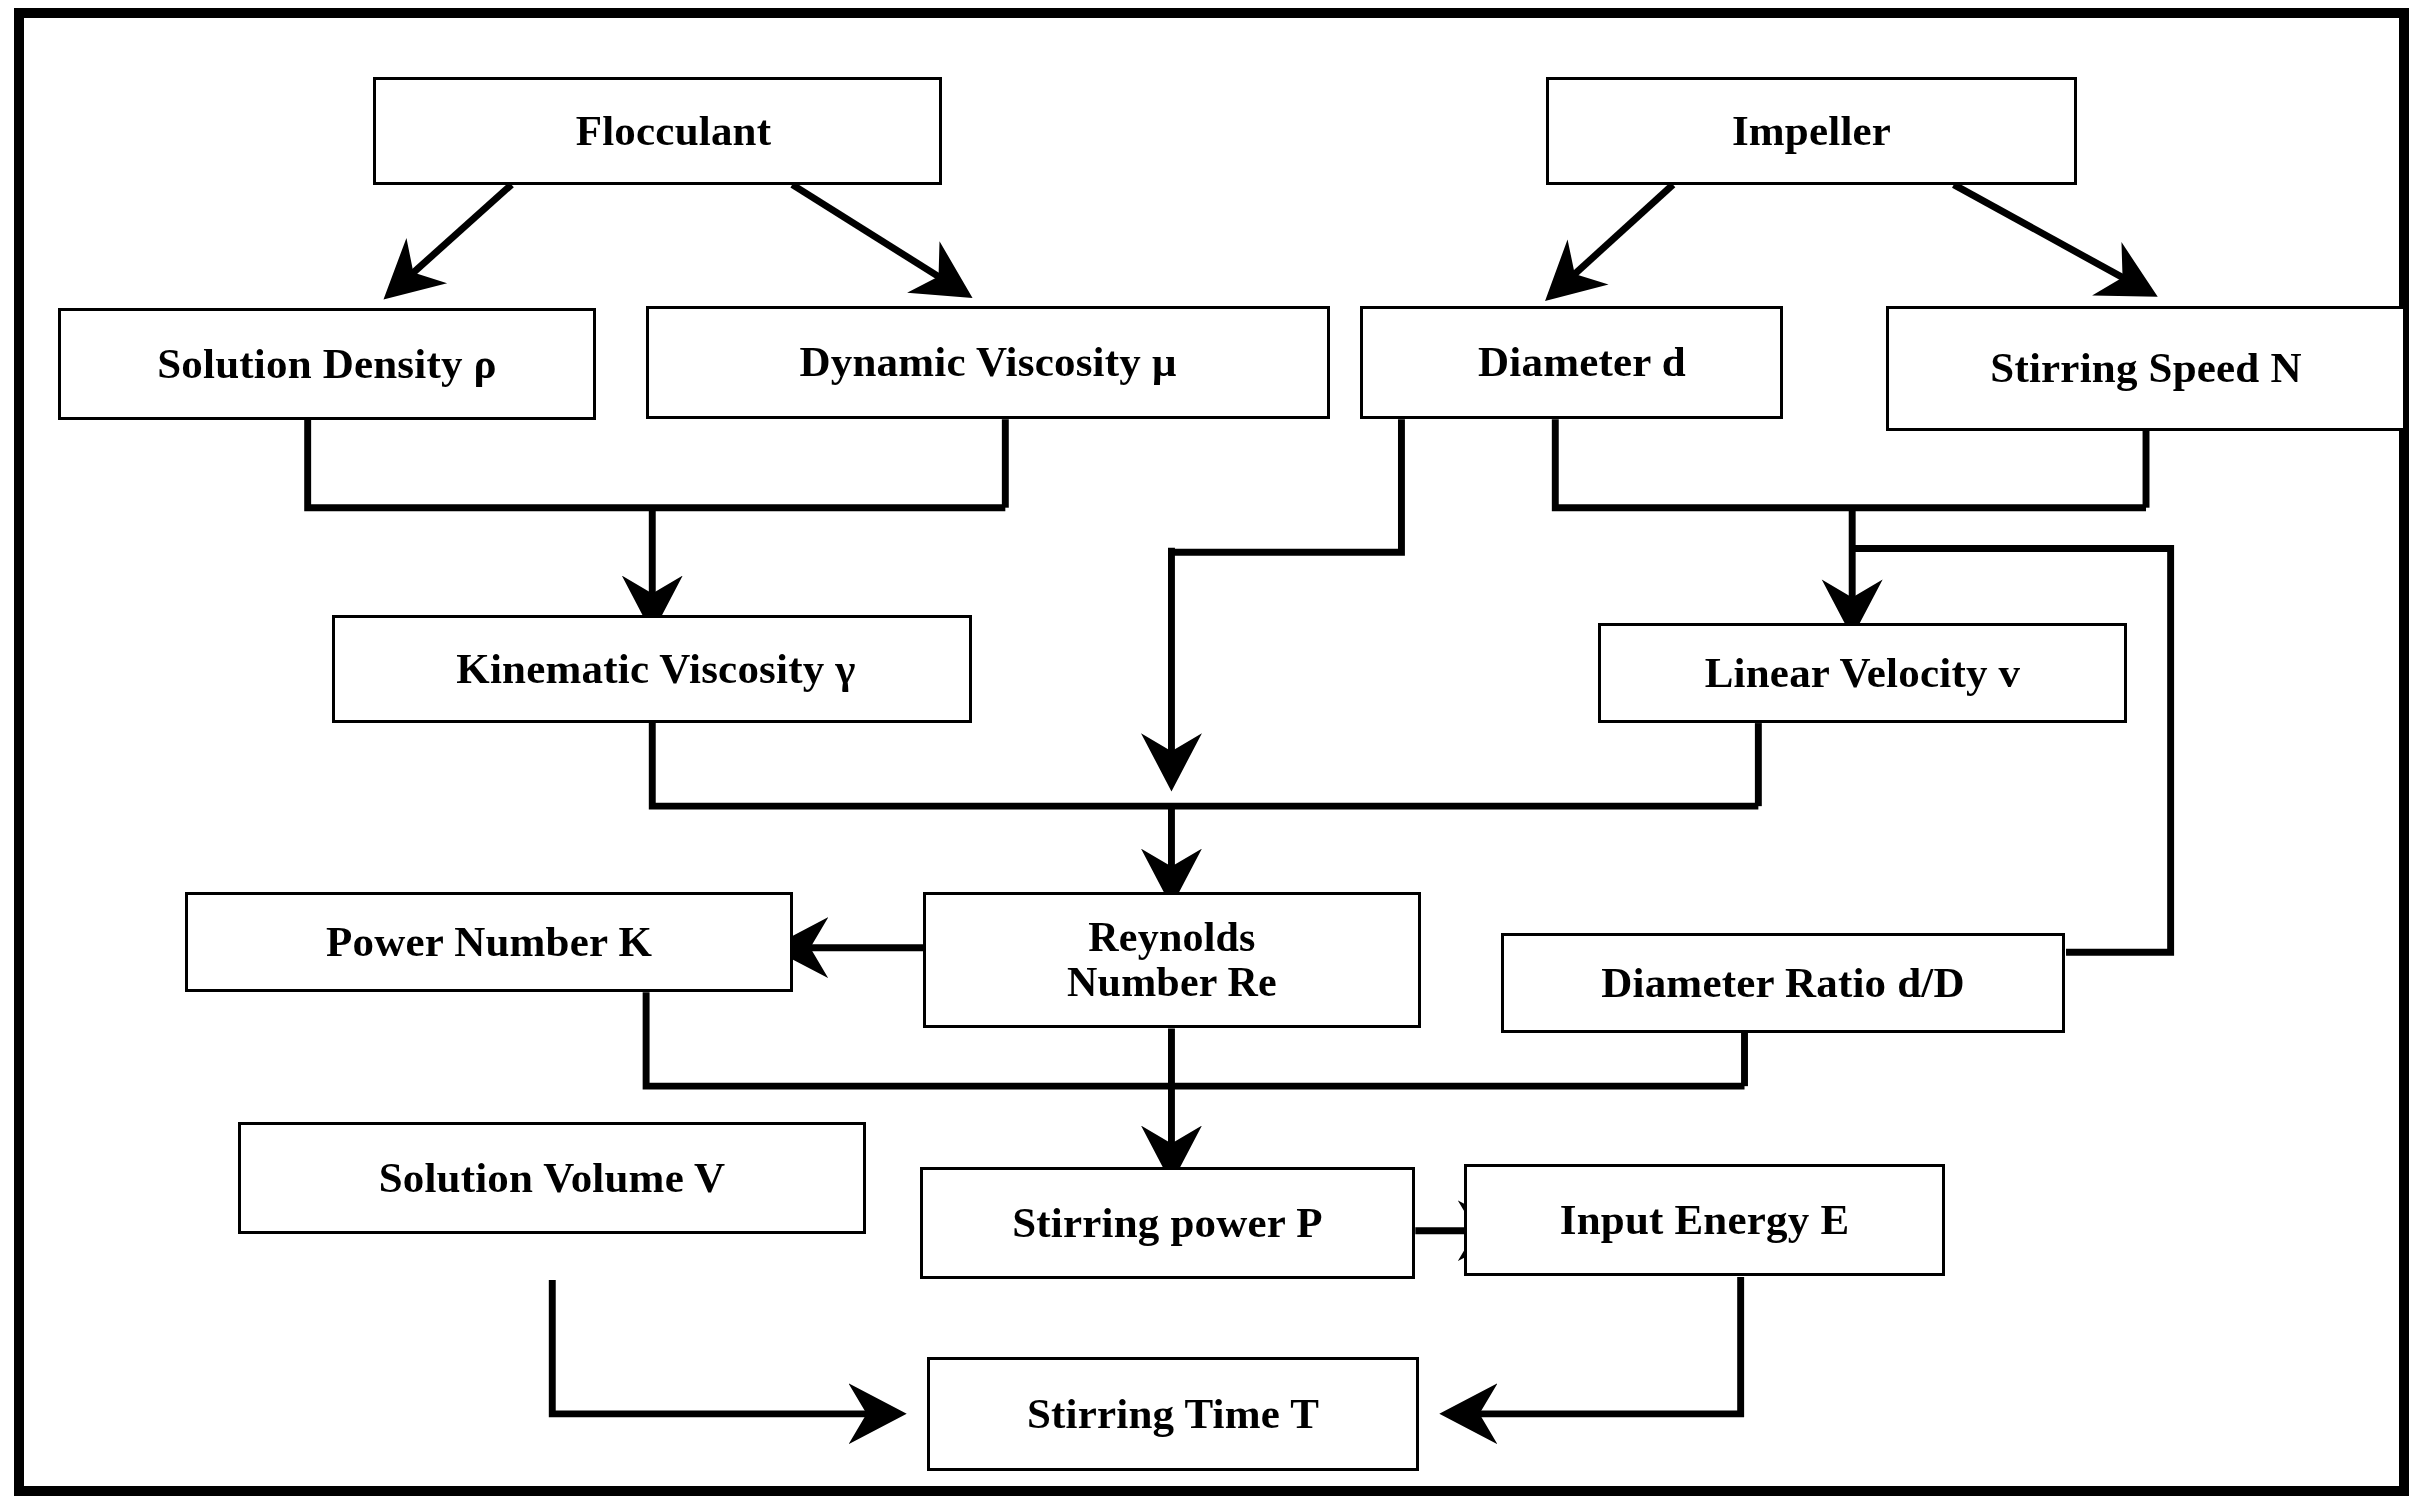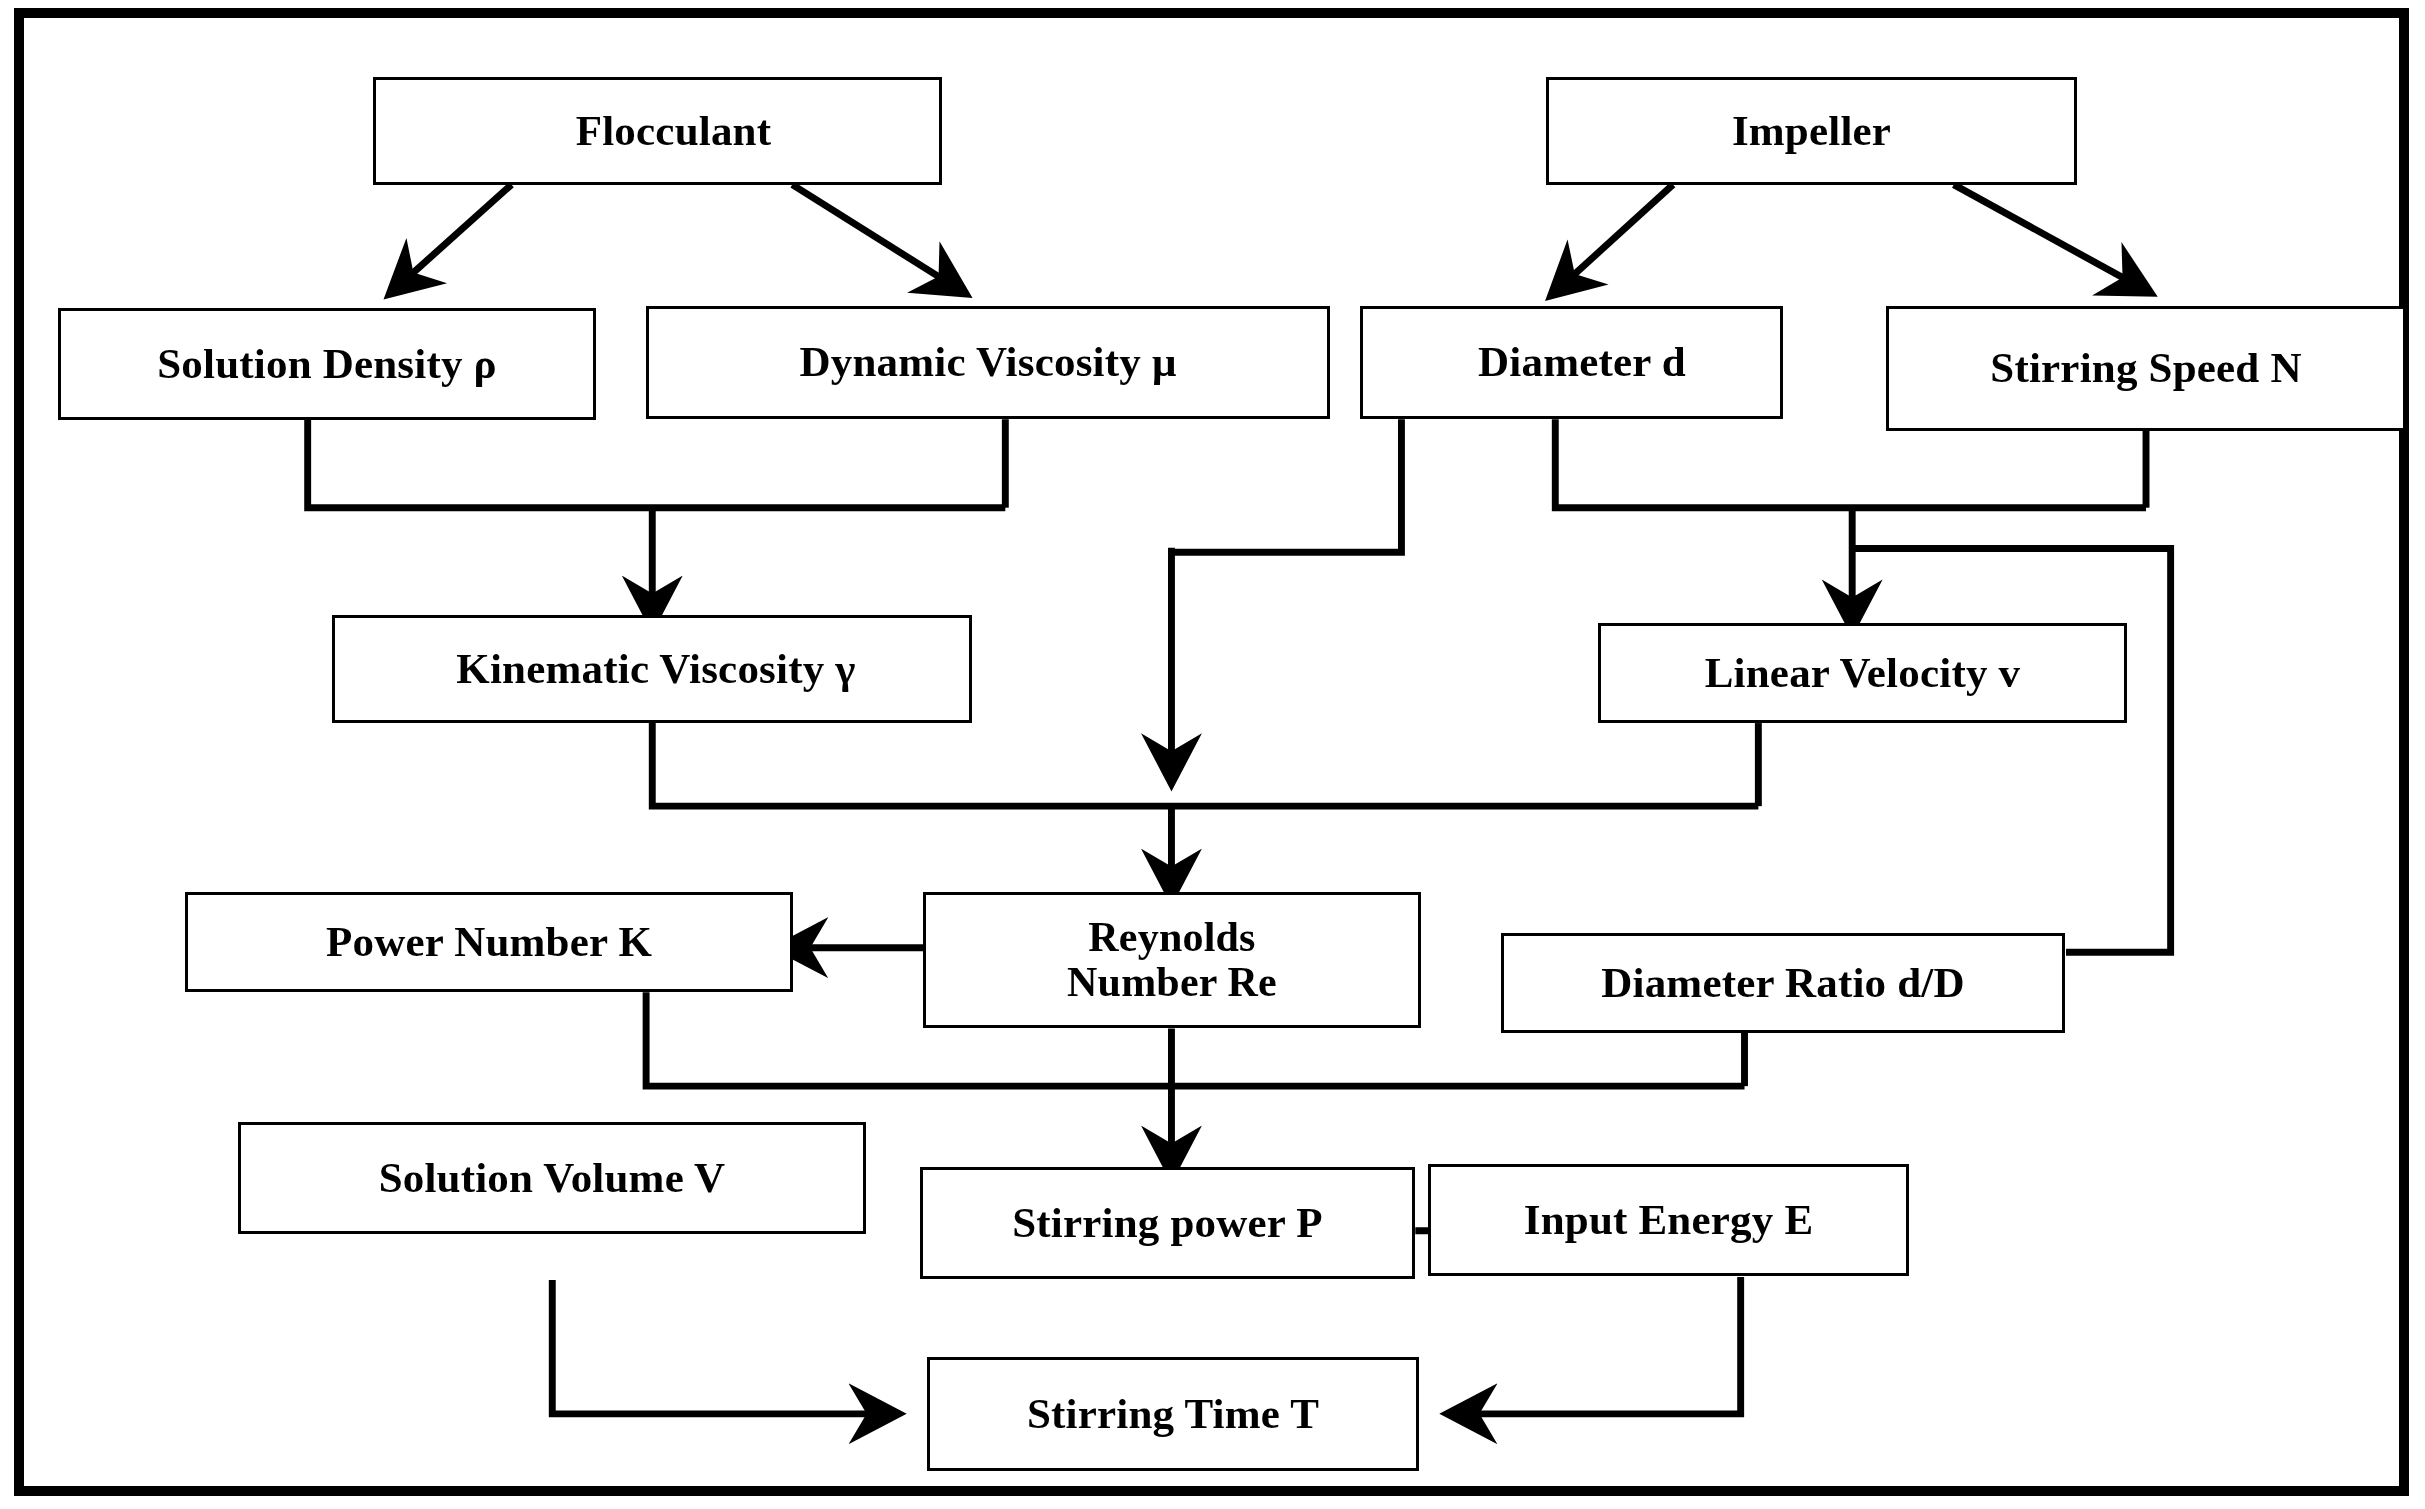--- a/index.html
+++ b/index.html
@@ -145,21 +145,21 @@
   </div>
 
   <div class="node f56" style="left:238px;top:1122px;width:628px;height:112px;">
     <span class="lbl">Solution Volume V</span>
   </div>
 
   <div class="node f56" style="left:920px;top:1167px;width:495px;height:112px;">
     <span class="lbl">Stirring power P</span>
   </div>
 
-  <div class="node f56" style="left:1428px;top:1164px;width:481px;height:112px;text-align:center;">
+  <div class="node f56" style="left:1464px;top:1164px;width:481px;height:112px;text-align:center;">
     <span class="lbl">Input Energy E</span>
   </div>
 
   <div class="node f56" style="left:927px;top:1357px;width:492px;height:114px;">
     <span class="lbl">Stirring Time T</span>
   </div>
 
 </div>
 
 

